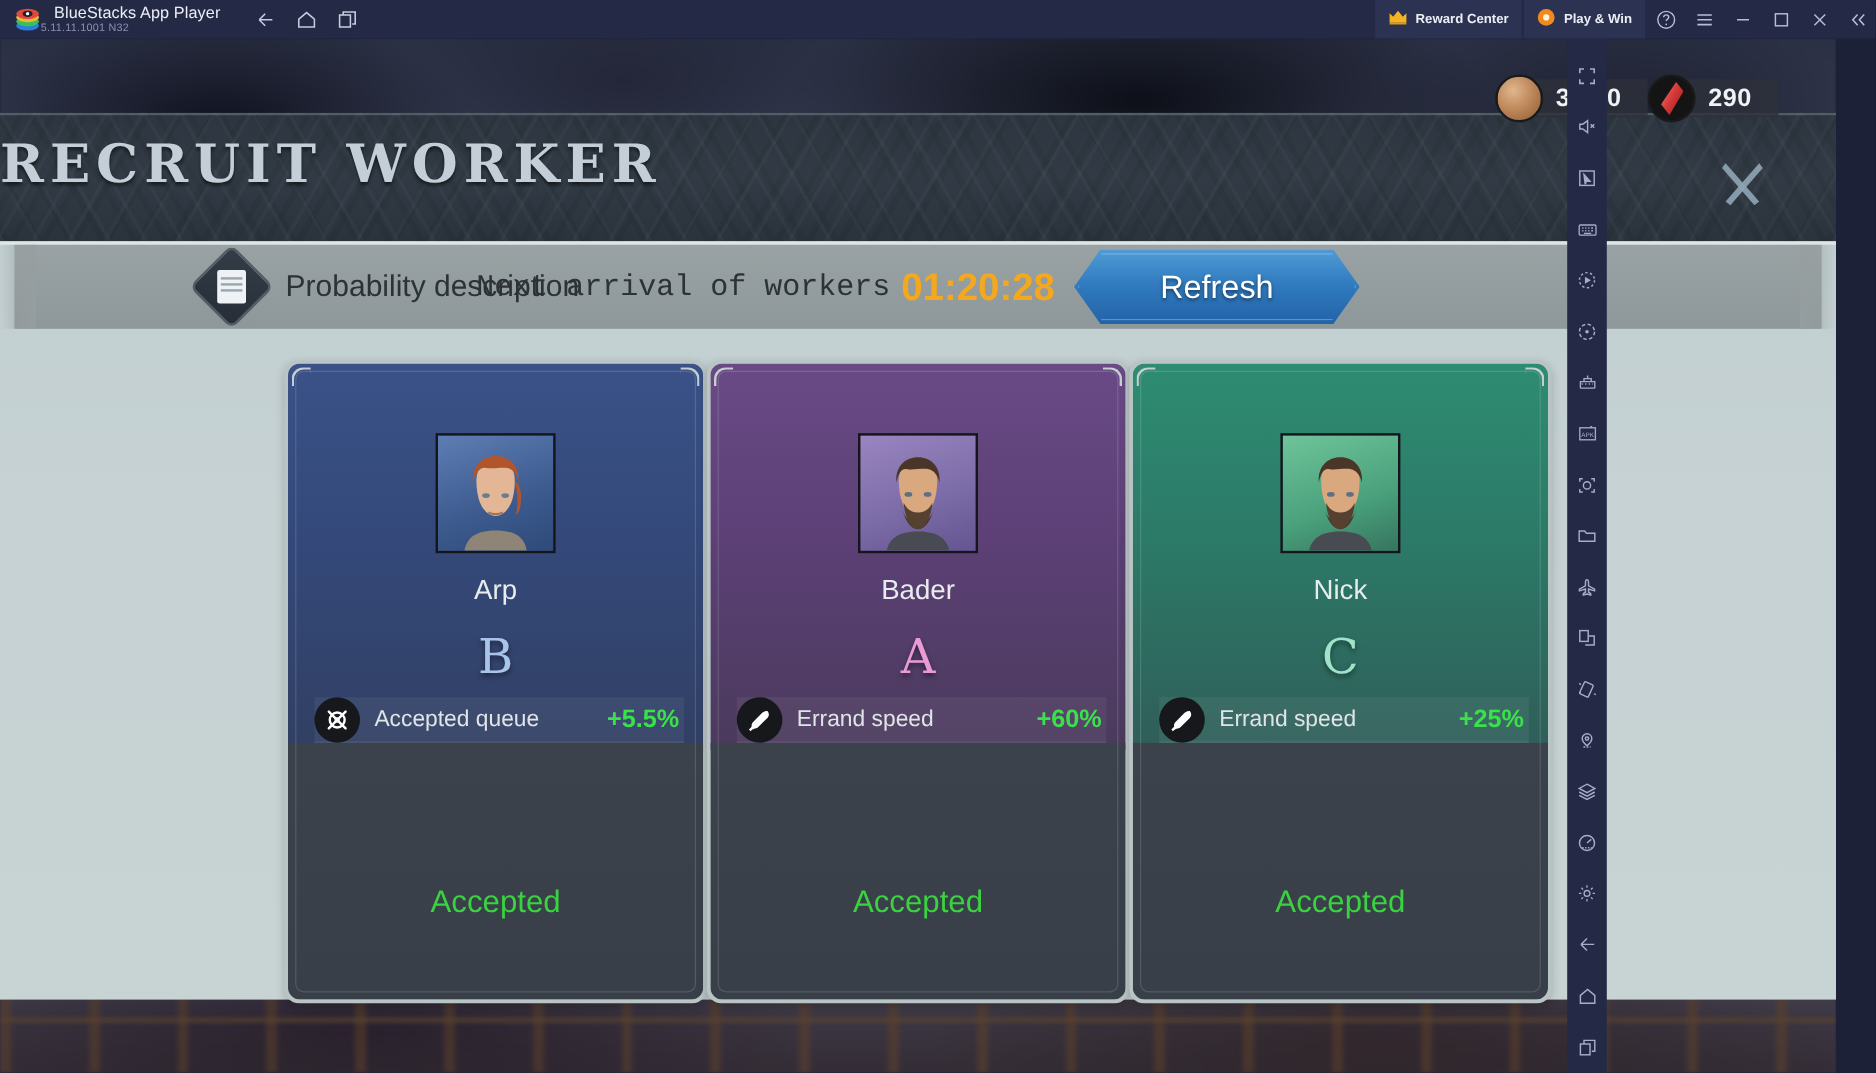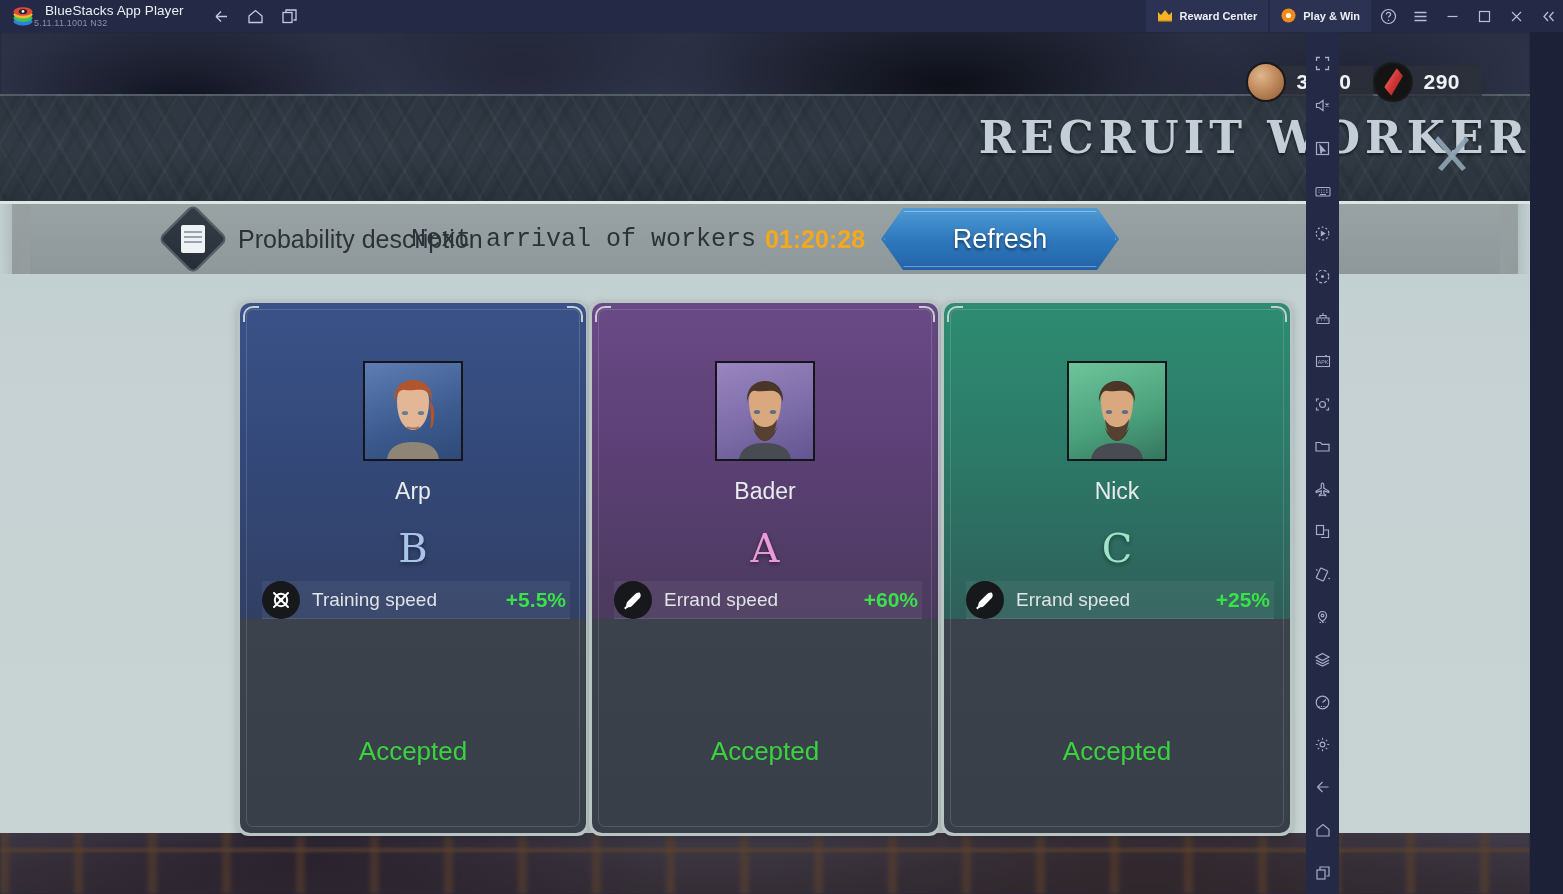--- a/index.html
+++ b/index.html
@@ -77,21 +77,21 @@
   .knot{
     position:absolute; inset:0; opacity:.5;
     background-image:
       repeating-linear-gradient(60deg, rgba(255,255,255,.055) 0 3px, rgba(0,0,0,0) 3px 26px),
       repeating-linear-gradient(-60deg, rgba(255,255,255,.055) 0 3px, rgba(0,0,0,0) 3px 26px),
       repeating-linear-gradient(60deg, rgba(0,0,0,.11) 3px 8px, rgba(0,0,0,0) 8px 26px),
       repeating-linear-gradient(-60deg, rgba(0,0,0,.11) 3px 8px, rgba(0,0,0,0) 8px 26px);
   }
   .hdr-edge-top{ position:absolute;left:0;top:0;width:100%;height:2px;background:rgba(200,210,215,.25); }
   .hdr-title{
-    position:absolute; left:0; top:18px; width:100%; text-align:right;
+    position:absolute; left:0; top:18px; width:100%; text-align:left;
     color:#c3ced6; font-size:44px; letter-spacing:5px; font-weight:bold;
     font-family:"DejaVu Serif", serif;
     text-shadow:0 2px 3px rgba(0,0,0,.55);
   }
   .close-x{ position:absolute; right:50px; top:30px; width:56px;height:56px;
     display:flex;align-items:center;justify-content:center; }
   .close-x svg{ display:block; }
 
   
   .panel{
@@ -123,21 +123,21 @@
   }
   .prob-ico .scroll i{ position:absolute; left:3px; right:3px; height:1.6px; background:#9aa6ad; }
   .prob-ico .scroll i:nth-child(1){ top:6px; }
   .prob-ico .scroll i:nth-child(2){ top:11px; }
   .prob-ico .scroll i:nth-child(3){ top:16px; }
   .prob-lbl{ margin-left:16px; color:#2c3238; font-size:25px; }
 
   .timer-wrap{ position:absolute; left:0; top:0; width:100%; height:100%;
     display:flex; align-items:center; justify-content:center; z-index:2; }
   .timer-txt{ color:#2c3238; font-size:25px;font-family:Liberation Mono, monospace; }
-  .timer-val{ color:#f4a81d; font-size:25px; font-weight:bold; margin-left:9px; }
+  .timer-val{ color:#f4a81d; font-size:32px; font-weight:bold; margin-left:9px; }
   .refresh{
     position:relative; margin-left:16px; width:238px;height:62px;
     display:flex;align-items:center;justify-content:center;
     background:linear-gradient(180deg,#4f9bd6 0%, #2f79bd 50%, #2363a8 100%);
     clip-path:polygon(22px 0, calc(100% - 22px) 0, 100% 50%, calc(100% - 22px) 100%, 22px 100%, 0 50%);
     border:0; color:#fff; font-size:27px; font-weight:normal;
     text-shadow:0 2px 3px rgba(0,0,0,.5); cursor:pointer;
   }
   .refresh::before{
     content:""; position:absolute; inset:3px;
@@ -373,21 +373,21 @@
           <div class="skill">
             <div class="skill-ico">
               <svg width="26" height="26" viewBox="0 0 26 26">
                 <g stroke="#ffffff" stroke-width="2" stroke-linecap="round">
                   <path d="M6 6l14 14M20 6L6 20"></path>
                 </g>
                 <circle cx="13" cy="13" r="6.2" fill="none" stroke="#ffffff" stroke-width="2"></circle>
                 <circle cx="13" cy="13" r="2.2" fill="#ffffff"></circle>
               </svg>
             </div>
-            <div class="skill-lbl">Training speed</div>
+            <div class="skill-lbl">Accepted queue</div>
             <div class="skill-val">+5.5%</div>
           </div>
 
           <div class="accepted">Accepted</div>
           <div class="corner c-tl"></div>
           <div class="corner c-tr"></div>
         </div>
       </div>
 
       <div class="card">

